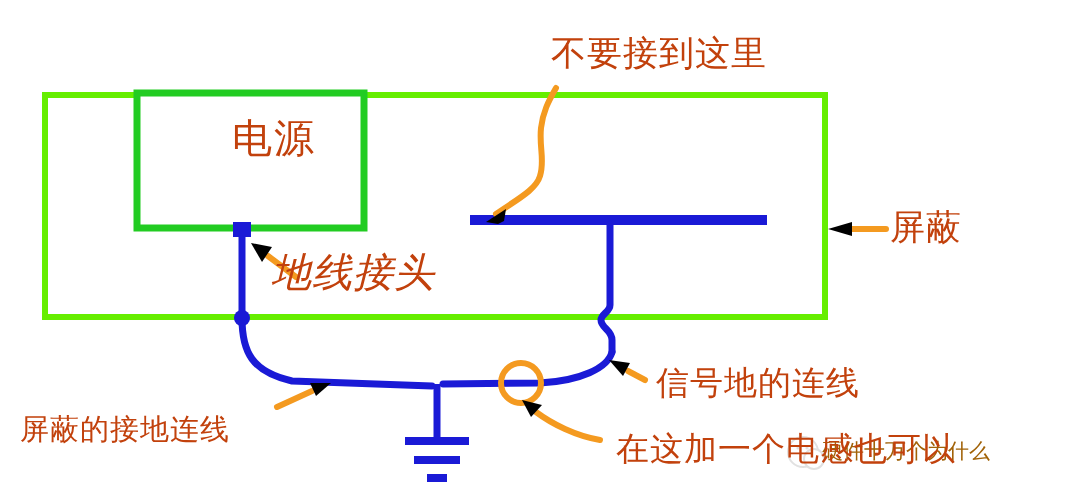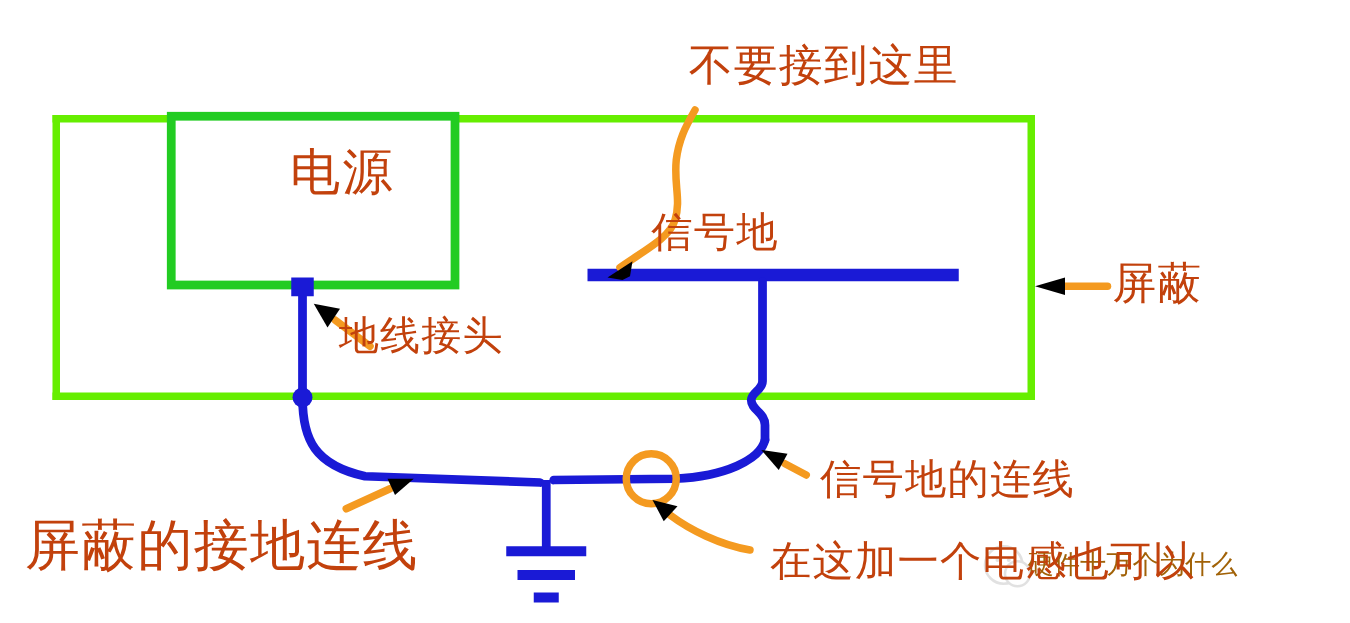--- a/index.html
+++ b/index.html
@@ -97,25 +97,24 @@
       <circle cx="807" cy="448" r="1.6" fill="#c9c9c9"></circle>
     </g>
   </svg>
 
   <div class="wm" style="left:822px;top:441px;">硬件十万个为什么</div>
 
   <div class="lbl" style="left:196px;top:118px;font-size:40px;letter-spacing:2px;margin-left:36px;">电源</div>
 
   <div class="lbl" style="left:551px;top:36px;font-size:35px;letter-spacing:1px;">不要接到这里</div>
 
-  <div class="lbl" style="left:521px;top:169px;font-size:33px;letter-spacing:1px;">信号地</div>
 
   <div class="lbl" style="left:890px;top:210px;font-size:35px;letter-spacing:1px;">屏蔽</div>
 
-  <div class="lbl" style="left:271px;top:252px;font-size:32px;letter-spacing:1px;">地线接头</div>
+  <div class="lbl" style="left:271px;top:252px;font-size:40px;letter-spacing:1px;font-style:italic;">地线接头</div>
 
-  <div class="lbl" style="left:20px;top:415px;font-size:44px;letter-spacing:1px;">屏蔽的接地连线</div>
+  <div class="lbl" style="left:20px;top:415px;font-size:29px;letter-spacing:1px;">屏蔽的接地连线</div>
 
   <div class="lbl" style="left:616px;top:432px;font-size:33px;letter-spacing:1px;">在这加一个电感也可以</div>
 
   <div class="lbl" style="left:656px;top:366px;font-size:33px;letter-spacing:1px;">信号地的连线</div>
 
 </div>
 
 </body></html>

